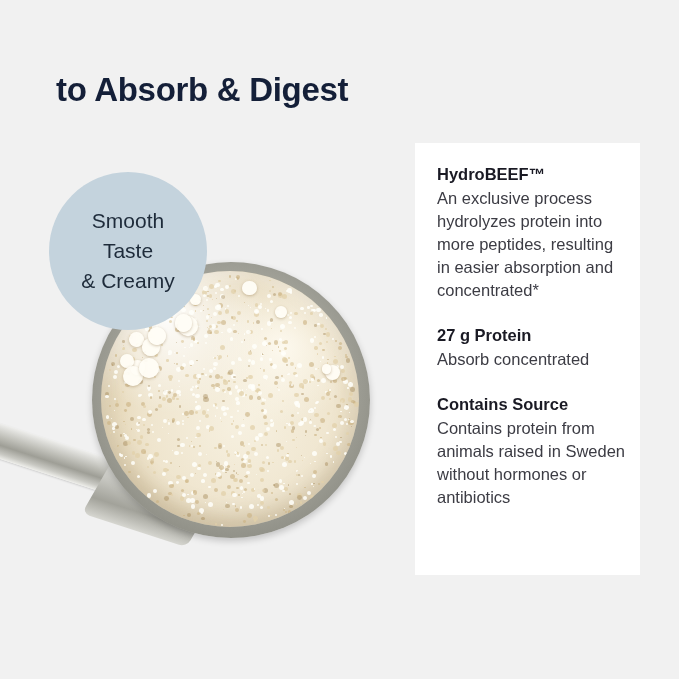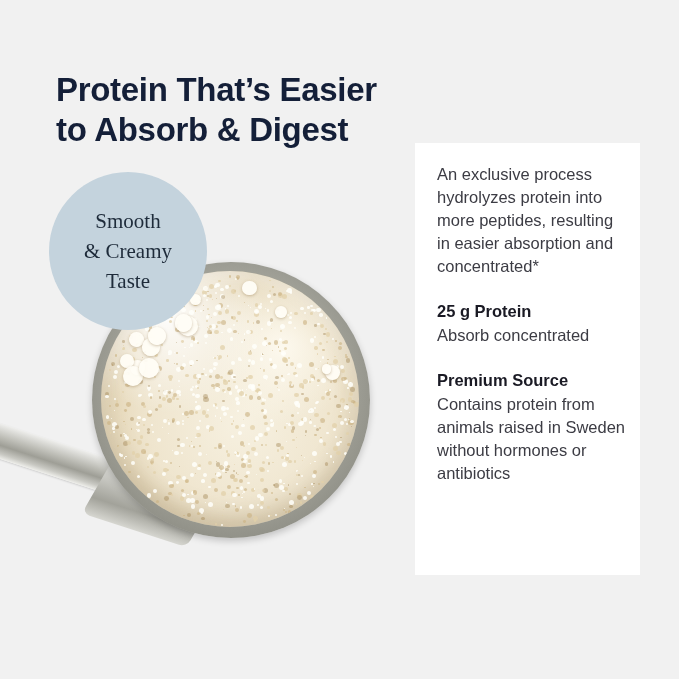--- a/index.html
+++ b/index.html
@@ -121,21 +121,20 @@
   }
   .badge-text {
     color: #1e2b3a;
     font-size: 21px;
     line-height: 30px;
     padding: 0 6px;
   }
   .badge-text .bl {
     display: block;
     white-space: nowrap;
-    font-family: Liberation Serif, serif;
   }
 
   
   .panel {
     position: absolute;
     left: 415px;
     top: 143px;
     width: 225px;
     height: 432px;
     background: #ffffff;
@@ -179,21 +178,20 @@
     line-height: 13.5px;
     margin: 0;
   }
 </style>
 </head>
 <body>
 
 <div id="canvas">
 
   <h1 class="headline">
-    <span class="hl-line">Protein That’s Easier</span>
     <span class="hl-line">to Absorb &amp; Digest</span>
   </h1>
 
   <div class="photo">
     <div class="scoop-handle"></div>
     <div class="scoop-neck"></div>
     <div class="scoop-bowl"></div>
     <div class="scoop-powder">
       <div id="grains">
           <span class="grain" style="left:239.6px;top:128.8px;width:2.8px;height:2.8px;background:rgba(255,255,250,0.85);"></span>
@@ -1110,35 +1108,36 @@
           <span class="grain" style="left:173.5px;top:34.6px;width:12.7px;height:12.7px;background:rgba(255,253,246,0.95);box-shadow:0 1px 3px rgba(150,125,80,0.45);"></span>
           <span class="grain" style="left:220.6px;top:92.8px;width:9.8px;height:9.8px;background:rgba(255,253,246,0.95);box-shadow:0 1px 3px rgba(150,125,80,0.45);"></span>
           <span class="grain" style="left:46.6px;top:56.3px;width:18.2px;height:18.2px;background:rgba(255,253,246,0.95);box-shadow:0 1px 3px rgba(150,125,80,0.45);"></span>
         </div>
     </div>
   </div>
 
   <div class="badge">
     <div class="badge-text">
       <span class="bl">Smooth</span>
+      <span class="bl">Taste</span>
       <span class="bl">&amp; Creamy</span>
-      <span class="bl">Taste</span>
     </div>
   </div>
 
   <div class="panel">
     <div class="panel-inner">
       <div class="block">
+        <p class="block-title">HydroBEEF™</p>
         <p class="block-body">An exclusive process hydrolyzes protein into more peptides, resulting in easier absorption and concentrated*</p>
       </div>
       <div class="block">
-        <p class="block-title">25 g Protein</p>
+        <p class="block-title">27 g Protein</p>
         <p class="block-body">Absorb concentrated</p>
       </div>
       <div class="block">
-        <p class="block-title">Premium Source</p>
+        <p class="block-title">Contains Source</p>
         <p class="block-body">Contains protein from animals raised in Sweden without hormones or antibiotics</p>
       </div>
     </div>
   </div>
 
 
 </div>
 
 </body></html>

